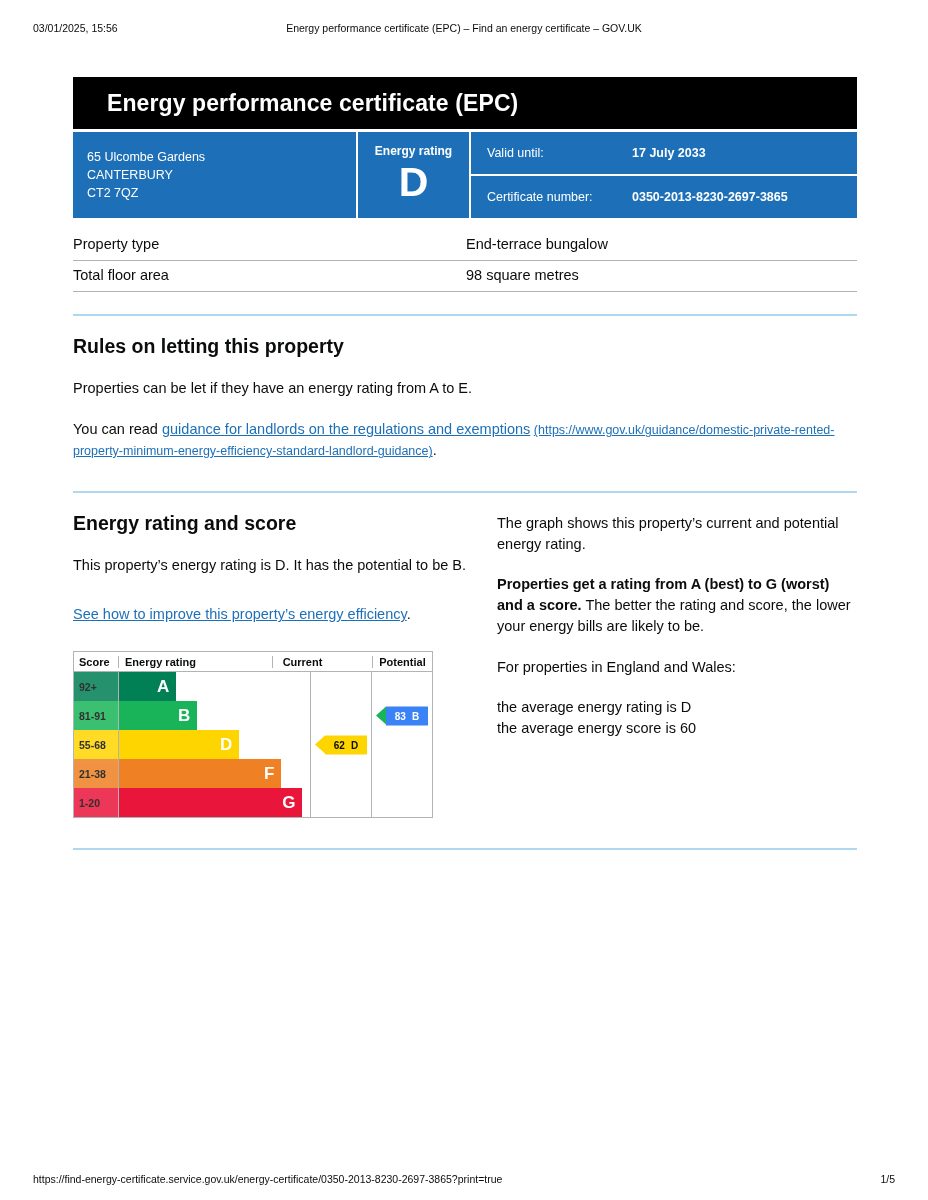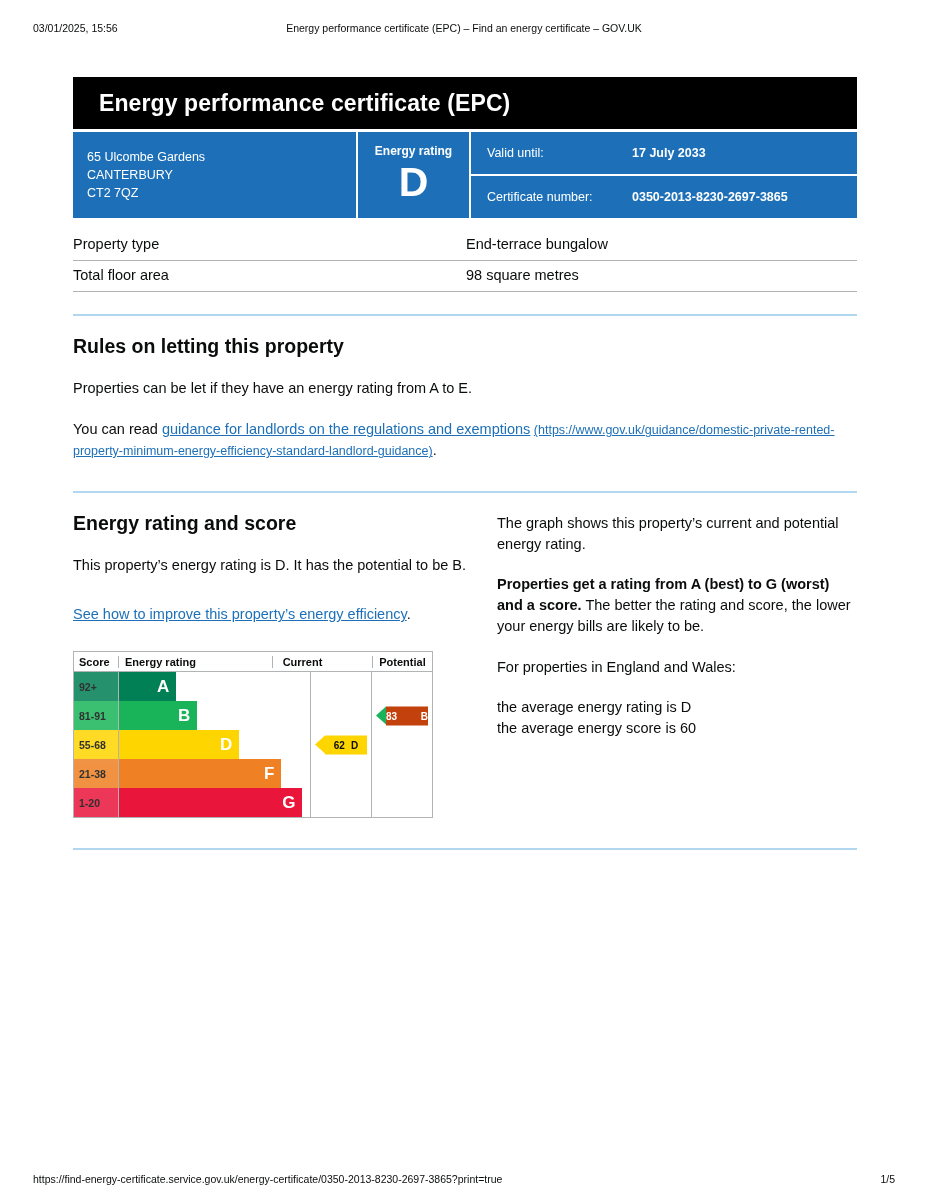--- a/index.html
+++ b/index.html
@@ -73,21 +73,21 @@
   .title-bar {
     background: #000000;
     color: #ffffff;
     height: 52px;
     display: flex;
     align-items: center;
     padding: 0 18px;
     box-sizing: border-box;
   }
   .title-bar h1 {
-    margin: 8px;
+    margin: 16px;
     font-size: 23px;
     font-weight: bold;
     letter-spacing: 0.1px;
   }
 
   
   .summary {
     display: flex;
     width: 100%;
     margin-top: 3px;
@@ -381,21 +381,21 @@
             </div>
             <div class="epc-row">
               <div class="epc-score" style="background: rgb(25, 180, 89); opacity: 0.85;">81-91</div>
               <div class="epc-bar-cell">
                 <div class="epc-bar" style="width: 41%; background: rgb(25, 180, 89);">B</div>
               </div>
               <div class="epc-col-current"></div>
               <div class="epc-col-potential">
                 <div class="epc-arrow">
                   <div class="point" style="border-right: 10px solid rgb(25, 180, 89);"></div>
-                  <div class="tail" style="background: #c2410c; color: rgb(255, 255, 255); justify-content: space-between;">
+                  <div class="tail" style="background: #3b82f6; color: rgb(255, 255, 255);">
                     <span>83</span>
                     <span>B</span>
                   </div>
                 </div>
               </div>
             </div>
             <div class="epc-row">
               <div class="epc-score" style="background: rgb(255, 213, 0); opacity: 0.85;">55-68</div>
               <div class="epc-bar-cell">
                 <div class="epc-bar" style="width: 63%; background: rgb(255, 213, 0);">D</div>

